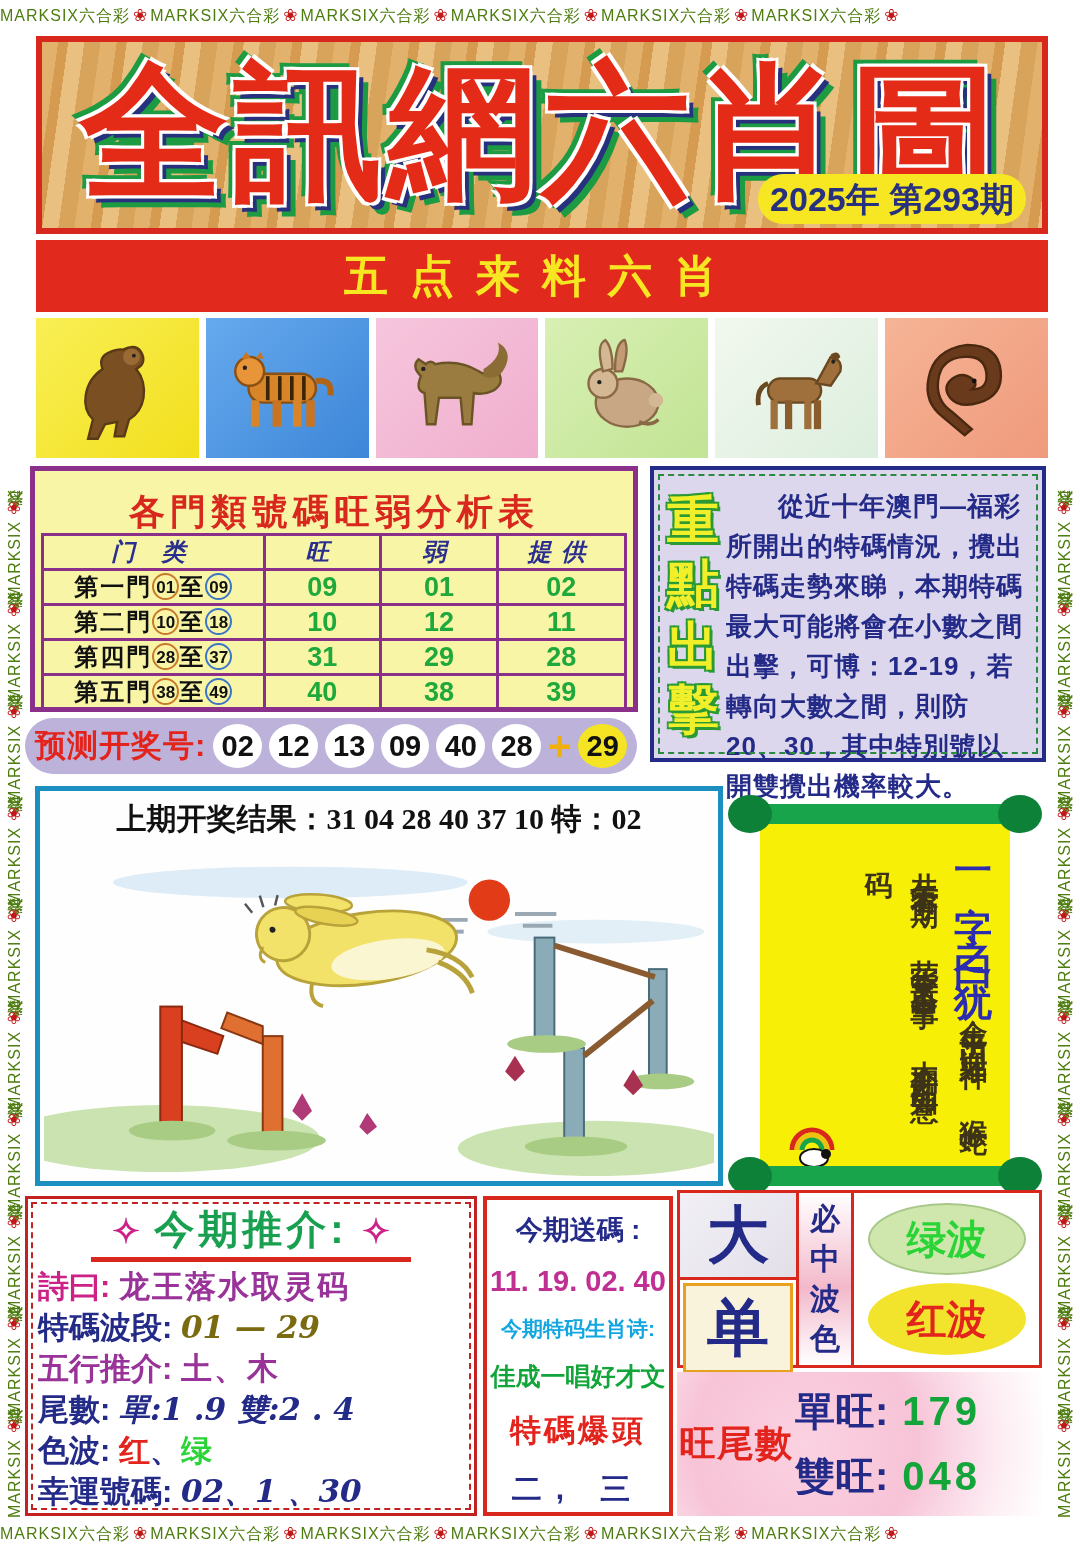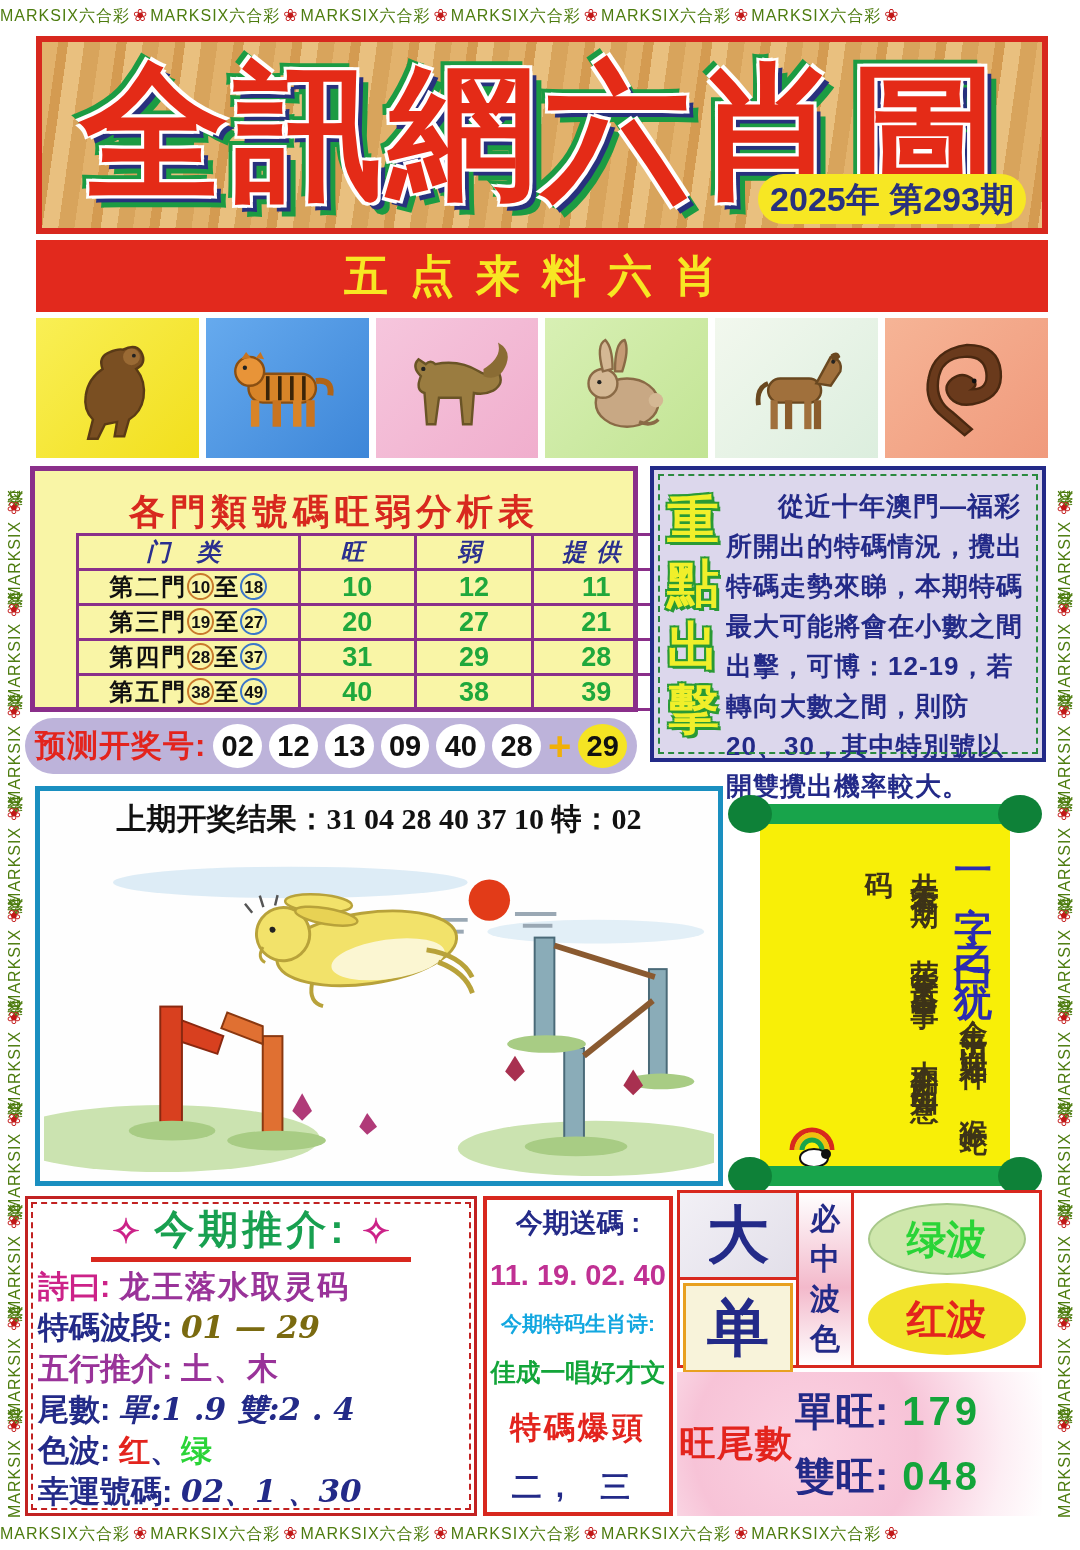--- a/index.html
+++ b/index.html
@@ -53,21 +53,21 @@
 
   
   .table-panel {
     position:absolute; left:30px; top:466px; width:608px; height:246px;
     background:#f9f5a6; border:5px solid #8a2f8a; padding:20px 6px;
   }
   .table-title {
     text-align:center; color:#d8281e; font-weight:bold; font-size:36px;
     letter-spacing:5px; line-height:42px;
   }
-  table.an { width:100%; border-collapse:collapse;margin-left:35px; }
+  table.an { width:100%; border-collapse:collapse; }
   table.an td {
     border:3px solid #8a2f8a; text-align:center; height:31px;
     font-weight:bold;
   }
   td.hdr { color:#2a2f8f; font-size:24px; font-style:italic; letter-spacing:10px; }
   td.door { font-size:24px; color:#111; letter-spacing:2px; }
   .circ {
     display:inline-block; width:27px; height:27px; border-radius:50%;
     font-size:17px; line-height:25px; letter-spacing:0; vertical-align:2px;
   }
@@ -152,21 +152,21 @@
   .lbl-mag { color:#cc2288; } .lbl-navy { color:#232a88;text-align:center; } .lbl-pur { color:#993399; }
   .val-pur { color:#993399; letter-spacing:2px;text-align:right; }
   .val-num { color:#7a6a10; font-family:"DejaVu Serif", serif; font-style:italic; }
   .val-navy-num { color:#232a88; font-family:"DejaVu Serif", serif; font-style:italic; }
   .val-red { color:#e3241d; } .val-grn { color:#2ad437; } .sep-navy { color:#232a88; }
 
   
   .send-panel {
     position:absolute; left:483px; top:1196px; width:190px; height:320px;
     border:4px solid #d8281e; background:#fff; display:flex; flex-direction:column;
-    justify-content:space-around; align-items:center; padding:4px 2px;
+    justify-content:space-around; align-items:center; padding:12px 2px;
     font-weight:bold;
     gap:17px;
   }
   .send-title { color:#232a88; font-size:27px; }
   .send-nums { color:#c03093; font-size:29px; }
   .send-poem-label { color:#12a7e0; font-size:21px; }
   .send-poem { color:#13a53a; font-size:25px; }
   .send-burst { color:#e3241d; font-size:31px; letter-spacing:3px; }
   .send-burst-val { color:#232a88; font-size:30px; letter-spacing:14px; }
 
@@ -296,30 +296,30 @@
     <div class="table-title">各門類號碼旺弱分析表</div>
     <table class="an">
       <tbody>
           <tr>
         <td class="hdr" style="width:38%">门 类</td>
         <td class="hdr" style="width:20%">旺</td>
         <td class="hdr" style="width:20%">弱</td>
         <td class="hdr" style="width:22%">提供</td>
       </tr>
       <tr>
+        <td class="door"><span>第一門</span><span class="circ circ-a">01</span><span>至</span><span class="circ circ-b">09</span></td>
+        <td class="val">09</td>
+        <td class="val">01</td>
+        <td class="val">02</td>
+      </tr>
+      <tr>
         <td class="door"><span>第二門</span><span class="circ circ-a">10</span><span>至</span><span class="circ circ-b">18</span></td>
         <td class="val">10</td>
         <td class="val">12</td>
         <td class="val">11</td>
-      </tr>
-      <tr>
-        <td class="door"><span>第三門</span><span class="circ circ-a">19</span><span>至</span><span class="circ circ-b">27</span></td>
-        <td class="val">20</td>
-        <td class="val">27</td>
-        <td class="val">21</td>
       </tr>
       <tr>
         <td class="door"><span>第四門</span><span class="circ circ-a">28</span><span>至</span><span class="circ circ-b">37</span></td>
         <td class="val">31</td>
         <td class="val">29</td>
         <td class="val">28</td>
       </tr>
       <tr>
         <td class="door"><span>第五門</span><span class="circ circ-a">38</span><span>至</span><span class="circ circ-b">49</span></td>
         <td class="val">40</td>

